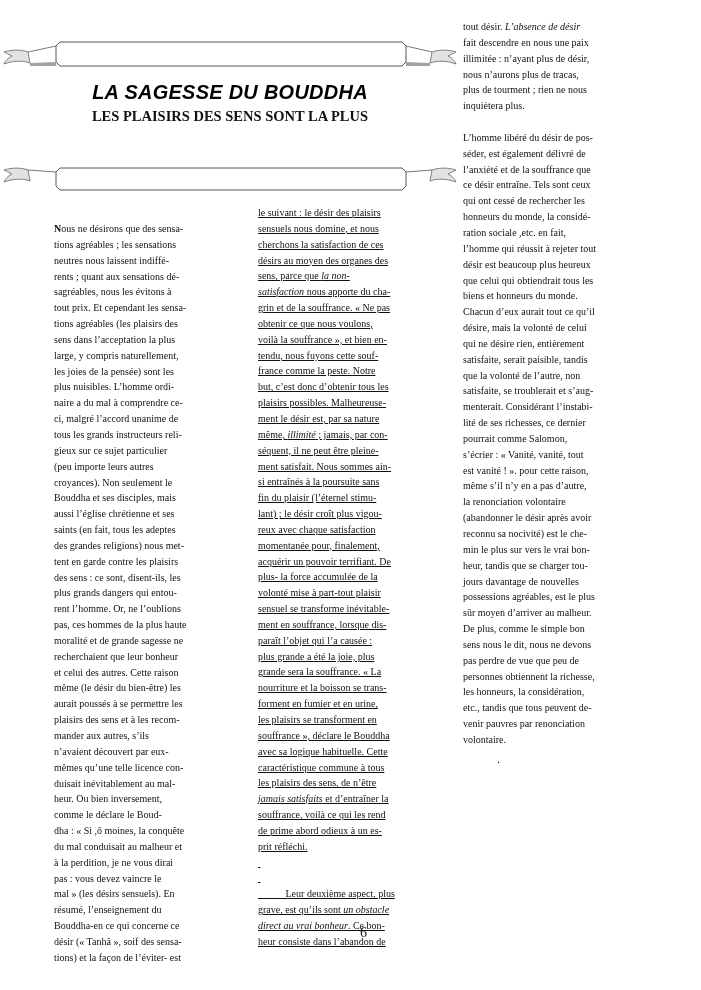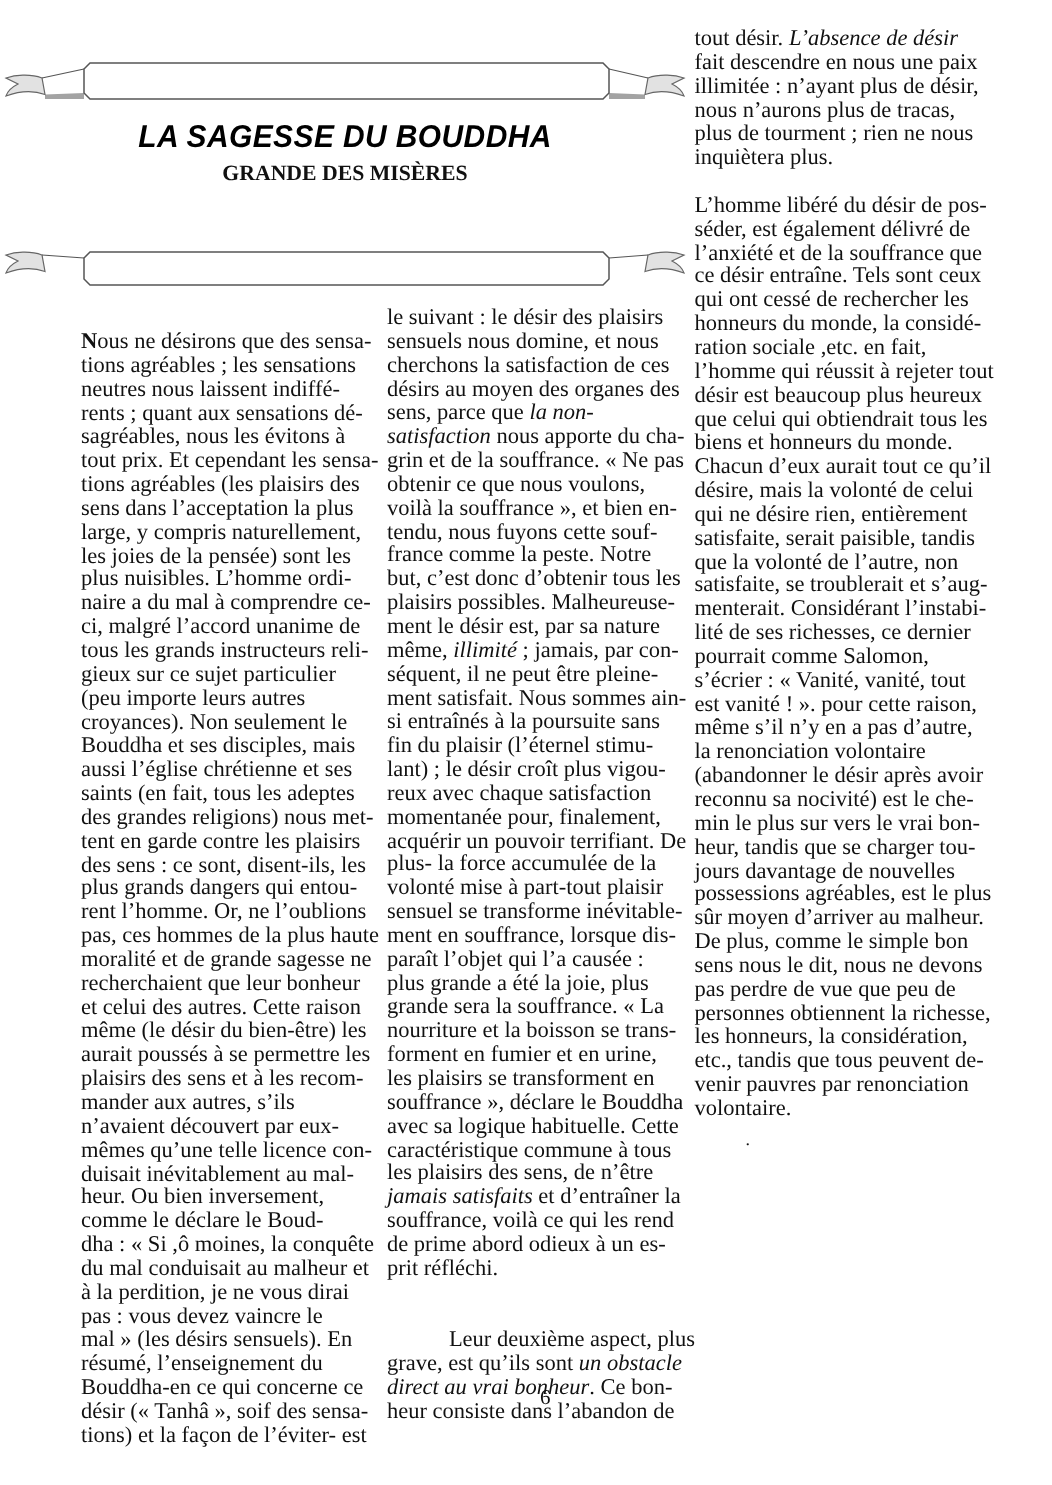--- a/index.html
+++ b/index.html
@@ -8,24 +8,24 @@
   .banner { position: absolute; left: 0; width: 460px; height: 40px; }
   .banner svg { display: block; }
   #banner-top { top: 38px; }
   #banner-bottom { top: 156px; }
   .title { position: absolute; left: 60px; width: 340px; top: 80px; text-align: center;
            font-family: "Liberation Sans", "DejaVu Sans", sans-serif; font-weight: bold;
            font-style: italic; font-size: 21px; letter-spacing: 0.3px; color: #000;
            transform: scaleX(0.95); transform-origin: center; }
   .subtitle { position: absolute; left: 50px; width: 360px; top: 108px; text-align: center;
               font-weight: bold; font-size: 14.5px; line-height: 17px; color: #111; }
-  .col { position: absolute; font-size: 15px; line-height: 15.85px; white-space: pre; }
+  .col { position: absolute; font-size: 10px; line-height: 15.85px; white-space: pre; }
   .col .l { display: block; height: 15.85px; }
   #col1 { left: 54px; top: 221px; }
-  #col2 { left: 258px; top: 205px; }
+  #col2 { left: 258px; top: 205px; text-decoration: underline; }
   #col3 { left: 463px; top: 19px; }
   .col i { font-style: italic; }
   .dropcap { font-weight: bold; }
   .pagenum { position: absolute; left: 360px; top: 925px; font-size: 14px; }
   .stray-dot { position: absolute; left: 497px; top: 752px; font-size: 12px; }
 </style>
 </head>
 <body>
 
 <div class="banner" id="banner-top">
@@ -34,21 +34,21 @@
     <path d="M432,14 C440,11 450,12 456,14 L448,18 C452,20 455,23 456,26 C448,23 438,22 430,25 Z" fill="#e2e2e2" stroke="#666" stroke-width="0.8"></path>
     <path d="M60,4 L402,4 L406,8 L406,24 L402,28 L60,28 L56,24 L56,8 Z" fill="#fff" stroke="#555" stroke-width="1"></path>
     <path d="M30,25 L56,24 L56,28 L60,28 L30,28 Z" fill="#666" opacity="0.6"></path>
     <path d="M430,25 L406,24 L406,28 L402,28 L430,28 Z" fill="#666" opacity="0.6"></path>
     <path d="M28,14 L56,8 M432,14 L406,8" stroke="#555" stroke-width="0.8"></path>
   </svg>
 </div>
 
 <div class="title">LA SAGESSE DU BOUDDHA</div>
 <div class="subtitle">
-  <div>GRANDE DES MISÈRES</div>
+  <div>LES PLAISIRS DES SENS SONT LA PLUS</div>
 </div>
 
 <div class="banner" id="banner-bottom">
   <svg width="460" height="40" viewBox="0 0 460 40">
     <path d="M28,14 C20,11 10,12 4,14 L12,18 C8,20 5,23 4,26 C12,23 22,22 30,25 Z" fill="#e2e2e2" stroke="#666" stroke-width="0.8"></path>
     <path d="M432,14 C440,11 450,12 456,14 L448,18 C452,20 455,23 456,26 C448,23 438,22 430,25 Z" fill="#e2e2e2" stroke="#666" stroke-width="0.8"></path>
     <path d="M60,12 L402,12 L406,16 L406,30 L402,34 L60,34 L56,30 L56,16 Z" fill="#fff" stroke="#555" stroke-width="1"></path>
     <path d="M28,14 L56,16 M432,14 L406,16" stroke="#555" stroke-width="0.8"></path>
   </svg>
 </div>

